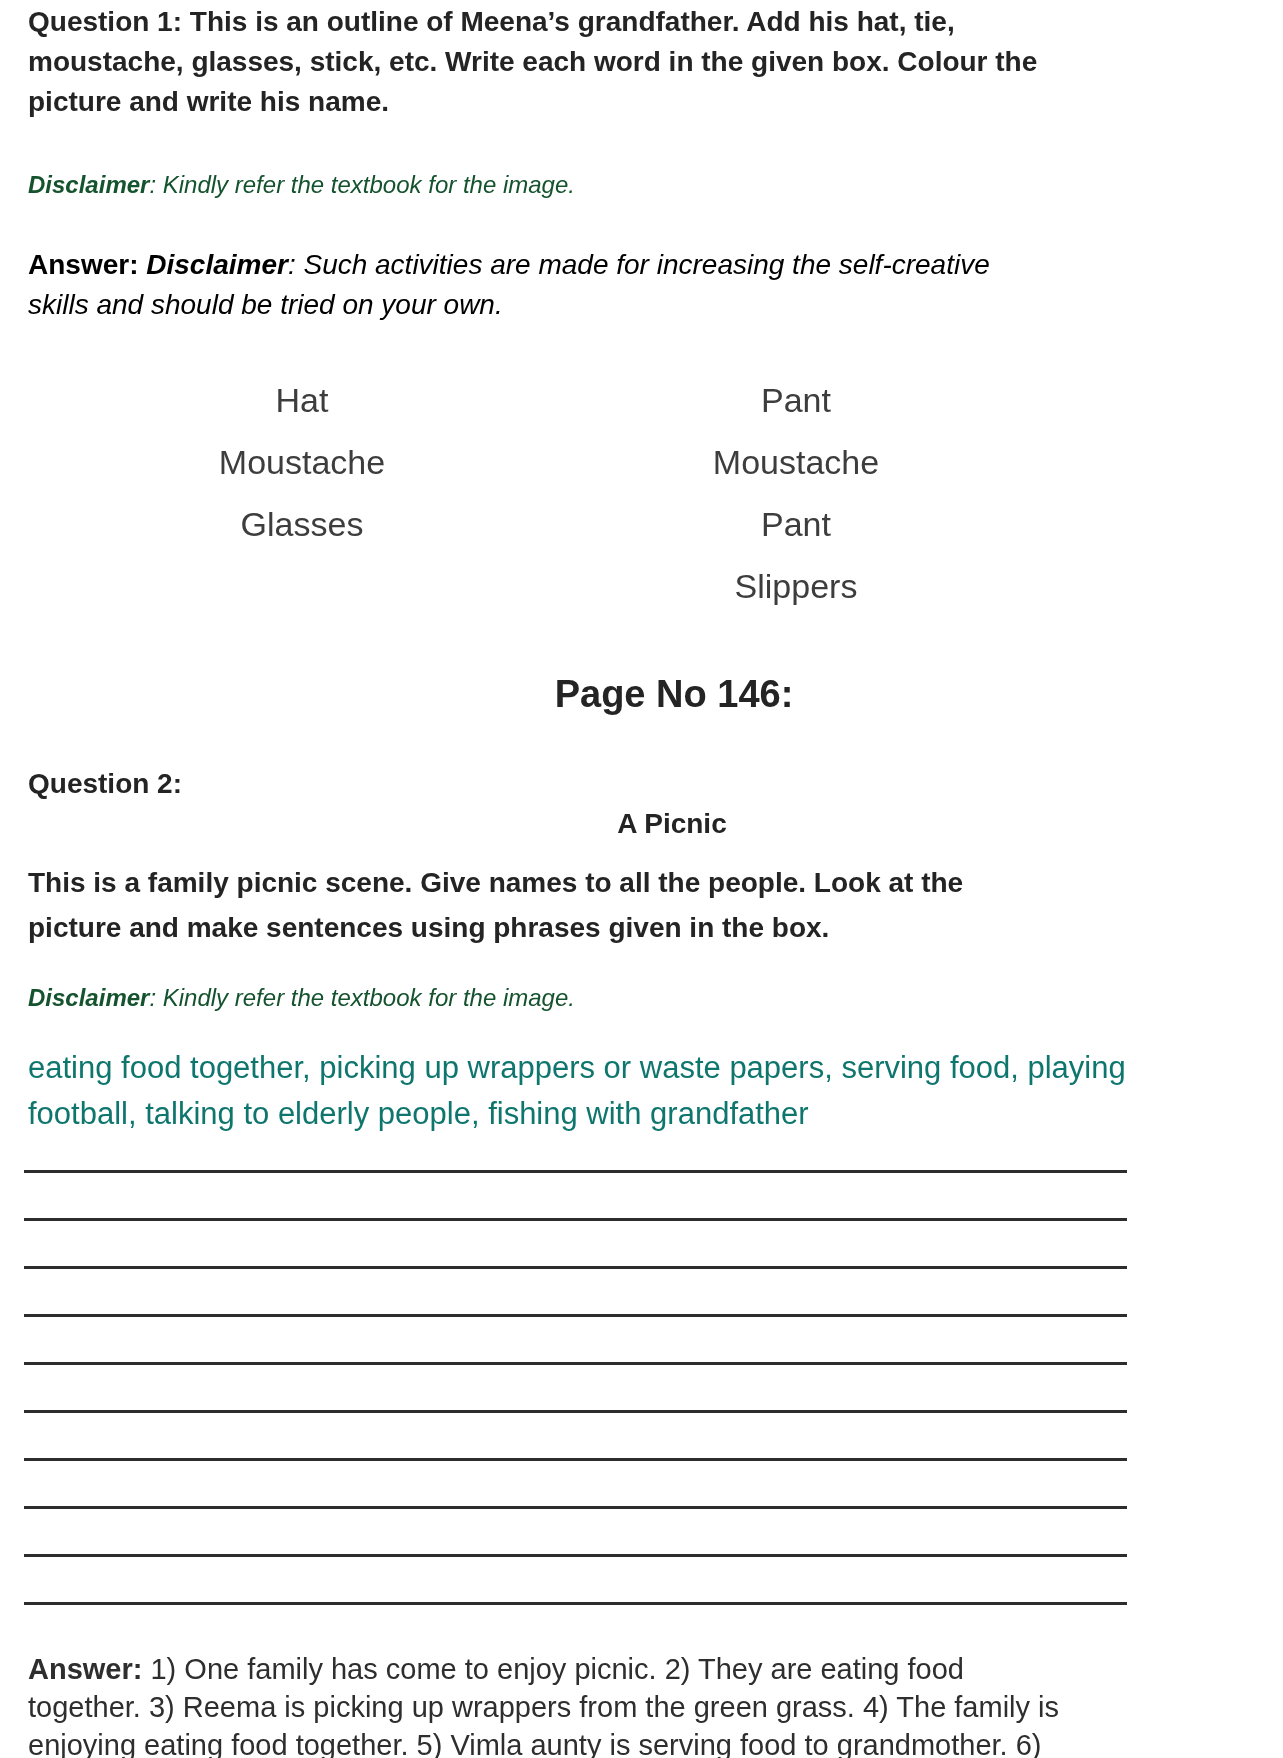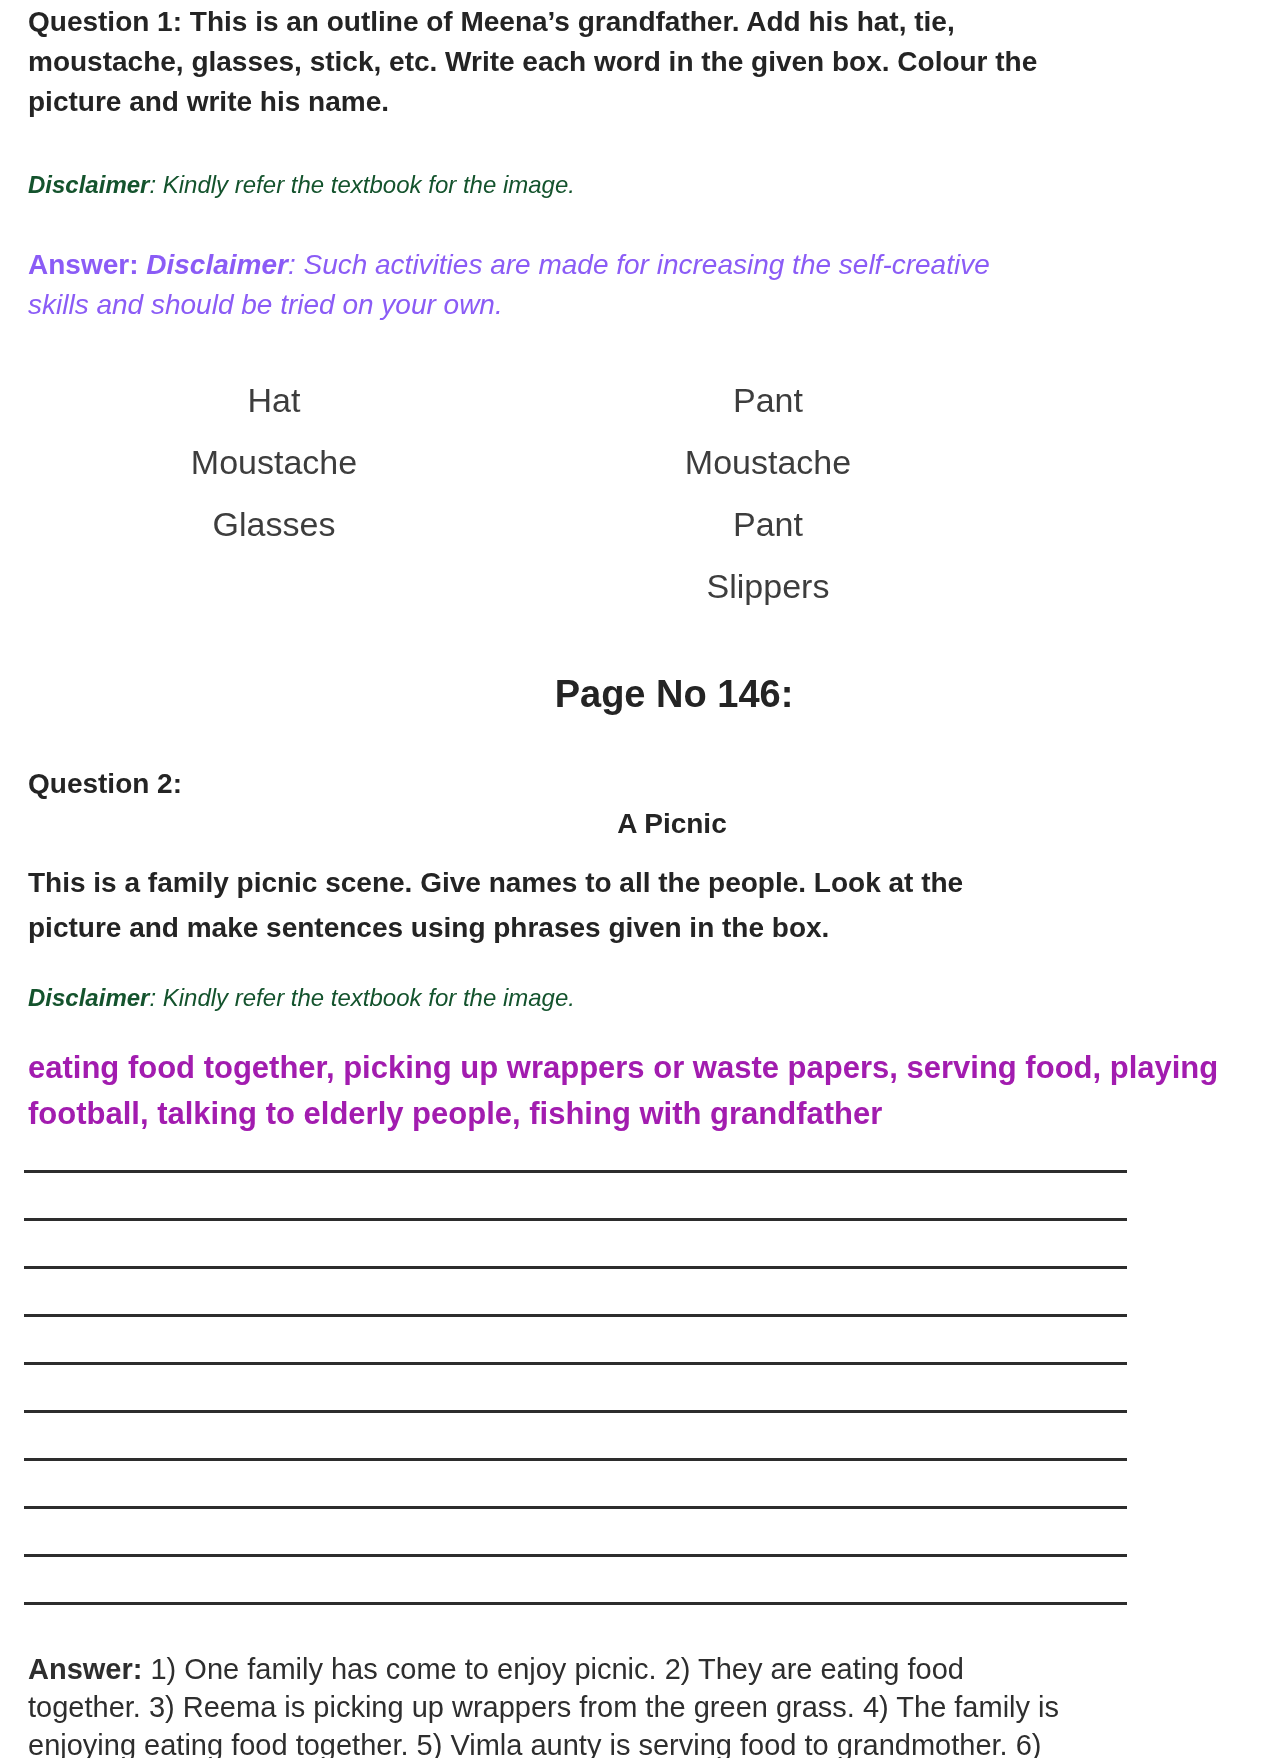--- a/index.html
+++ b/index.html
@@ -30,34 +30,34 @@
     font-style: italic;
   }
   .d1 { margin-top: 43px; }
   .bi { font-weight: bold; font-style: italic; }
   .b  { font-weight: bold; font-style: normal; }
   .it { font-style: italic; }
 
   .ans1 {
     font-size: 28px;
     line-height: 40px;
-    color: #8b5cf6;
+    color: #000000;
     margin-top: 40px;
   }
 
   
   .words {
     display: flex;
     margin-top: 44px;
     font-size: 34px;
     line-height: 62px;
     color: #3d3d3d;
   }
   .wcol { text-align: center; }
-  .c1 { width: 500px; }
+  .c1 { width: 500px; margin-left: 28px; }
   .c2 { width: 488px; }
 
   
   .pageno {
     width: 1300px;
     text-align: center;
     font-weight: bold;
     font-size: 38px;
     line-height: 54px;
     color: #242424;
@@ -72,23 +72,22 @@
     margin-top: 2px;
     line-height: 38px;
     padding: 0;
   }
   .q2body { margin-top: 17px; line-height: 45px; }
   .d2 { margin-top: 28px; }
 
   .phrases {
     font-size: 31px;
     line-height: 46px;
-    color: #a21caf;
+    color: #0f766e;
     margin-top: 27px;
-    font-weight: bold;
   }
 
   
   .lines { margin-top: 33px; }
   .wline {
     width: 1103px;
     height: 3px;
     background: #2d2d2d;
     margin-bottom: 45px;
   }

